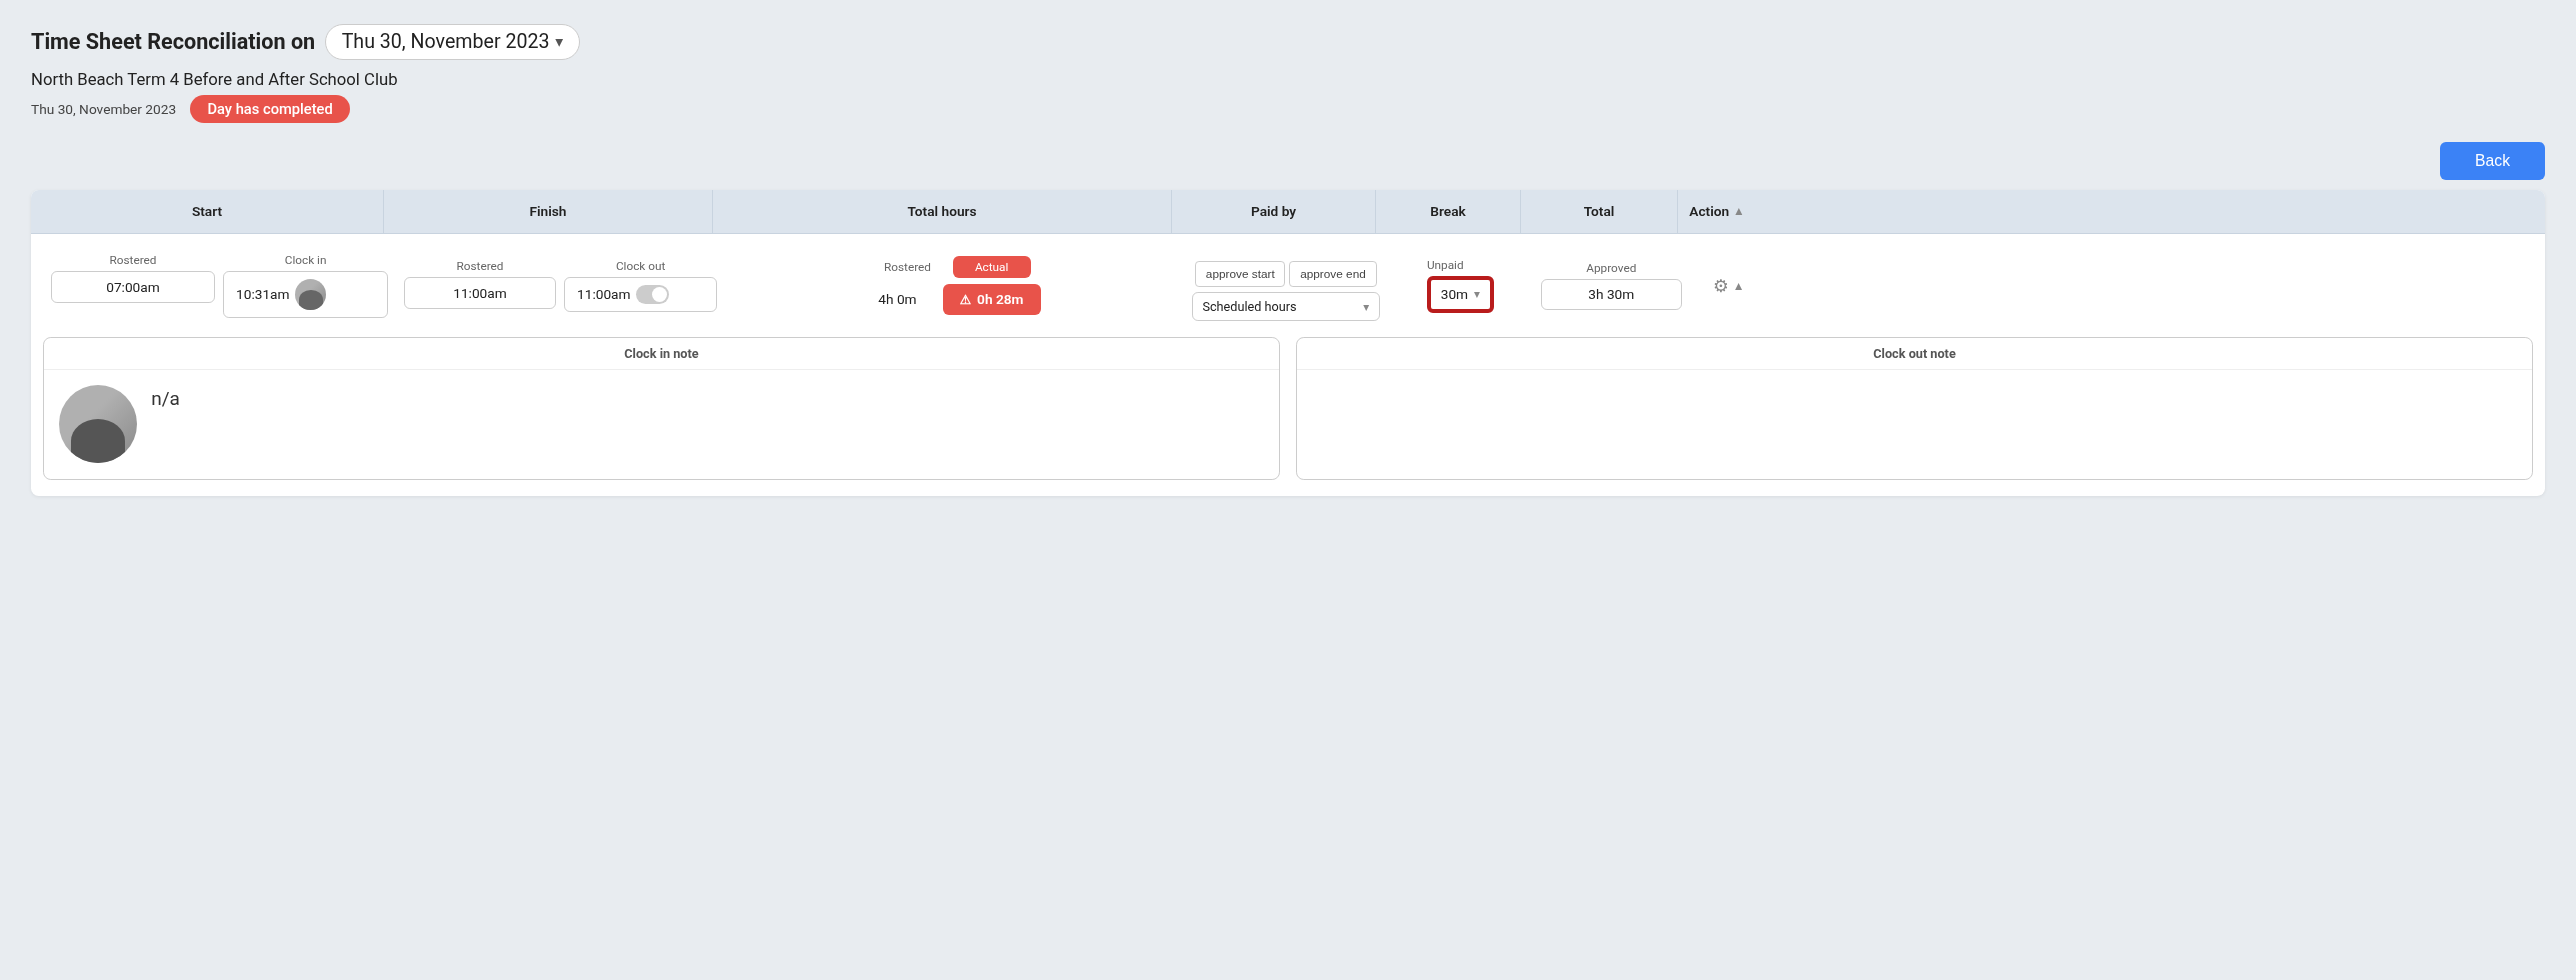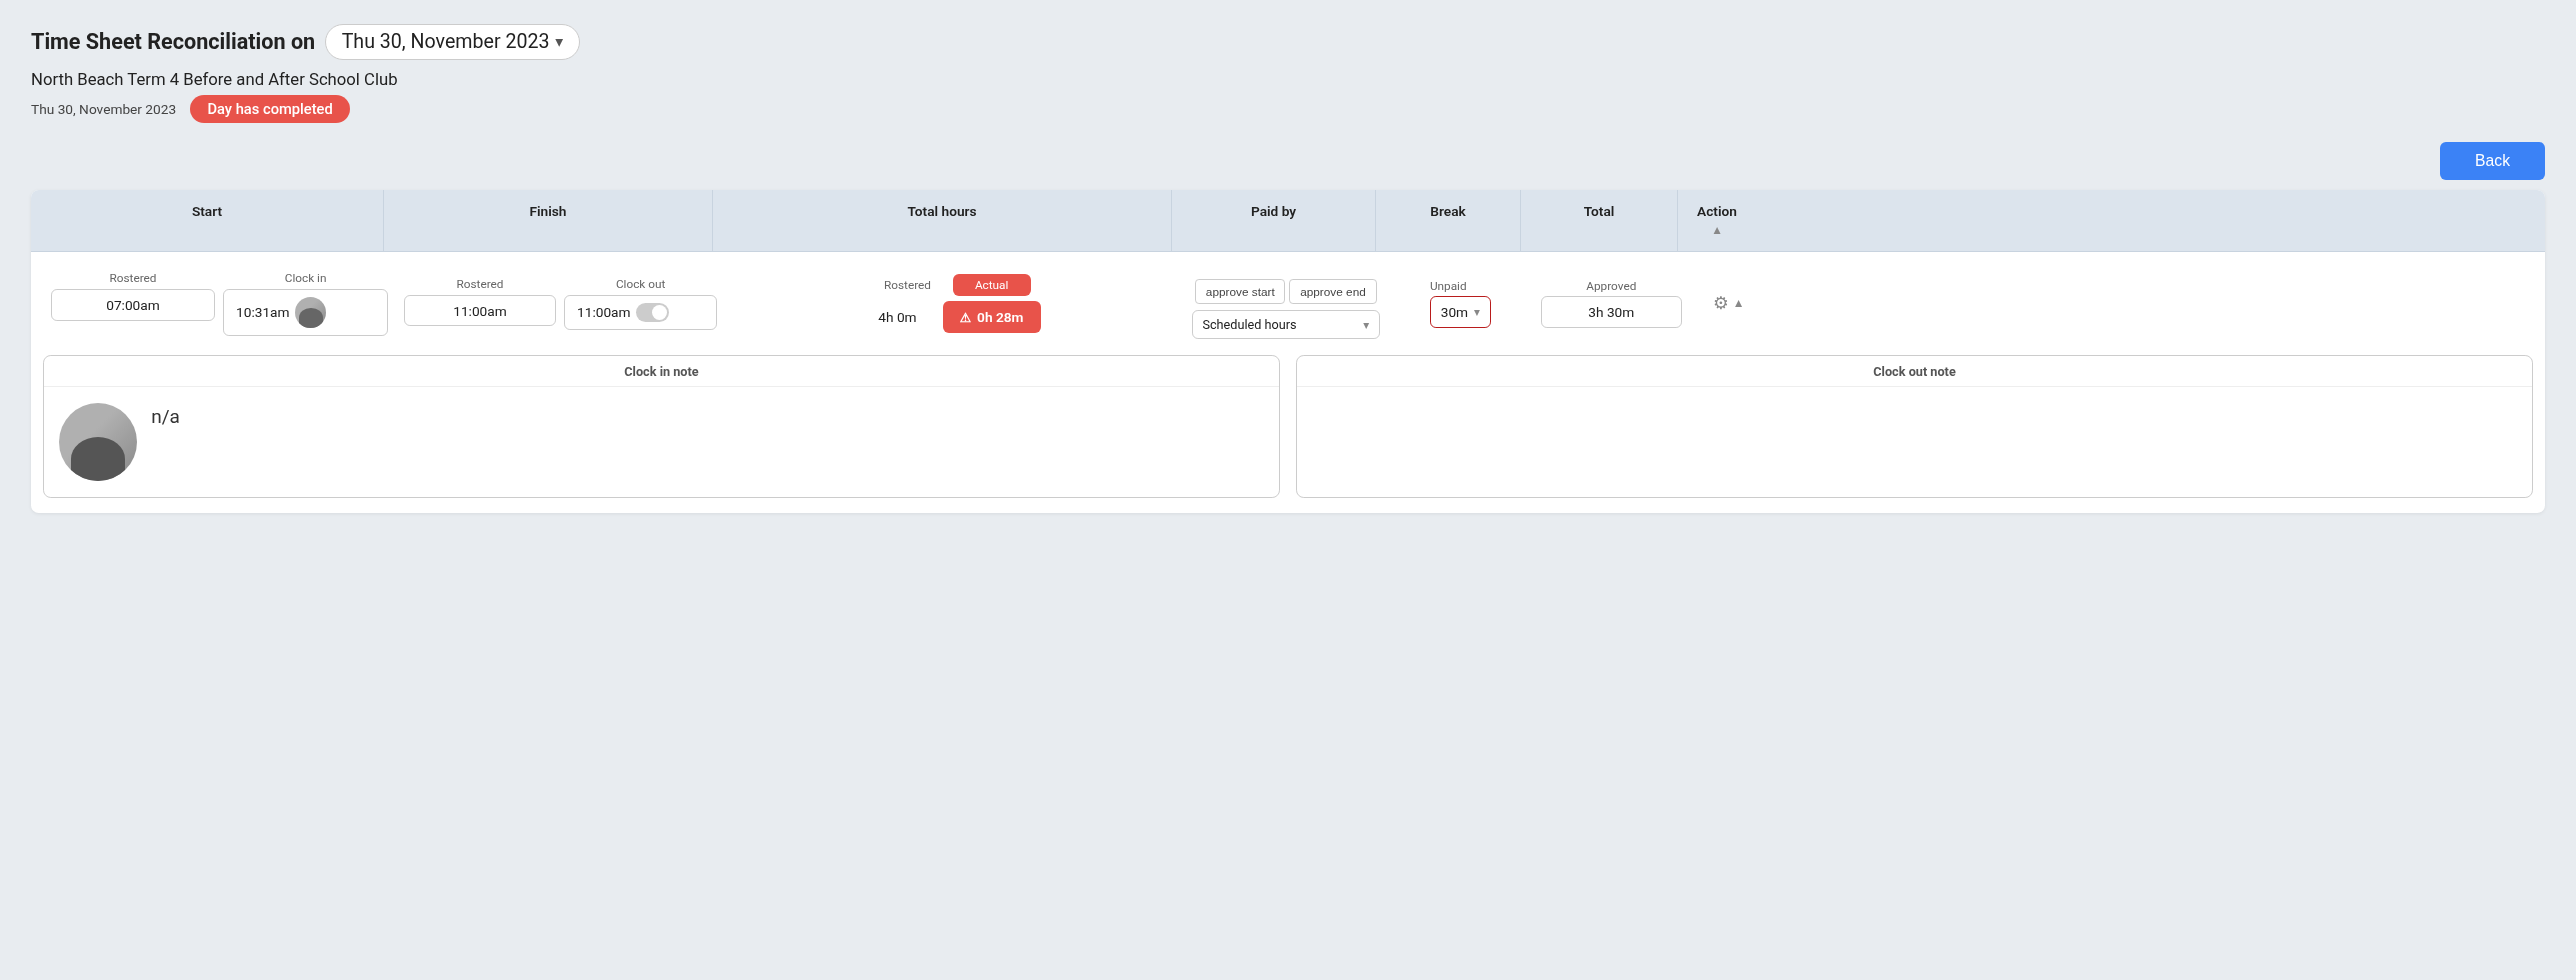--- a/index.html
+++ b/index.html
@@ -269,21 +269,21 @@
       display: flex;
       flex-direction: column;
       align-items: flex-start;
       gap: 3.9px;
     }
     .break-sub-label {
       font-size: 11.8px;
       color: #666;
     }
     .break-value {
-      border: 1px solid #b91c1c;
+      border: 4px solid #b91c1c;
       border-radius: 5.9px;
       padding: 6.9px 9.8px;
       font-size: 13.7px;
       background: #fff;
       display: flex;
       align-items: center;
       gap: 5.9px;
       cursor: pointer;
     }
     .gear-icon {
@@ -328,21 +328,20 @@
     }
     .chevron-up {
       font-size: 11.8px;
       color: #888;
     }
     .col-action-head {
       display: flex;
       align-items: center;
       justify-content: center;
       gap: 3.9px;
-      flex-direction: column;
     }
   </style>
 </head>
 <body>
 
 <div class="header-row">
   <span class="page-title">Time Sheet Reconciliation on</span>
   <div class="date-pill">
     <span>Thu 30, November 2023</span>
     <span class="chevron">▾</span>

